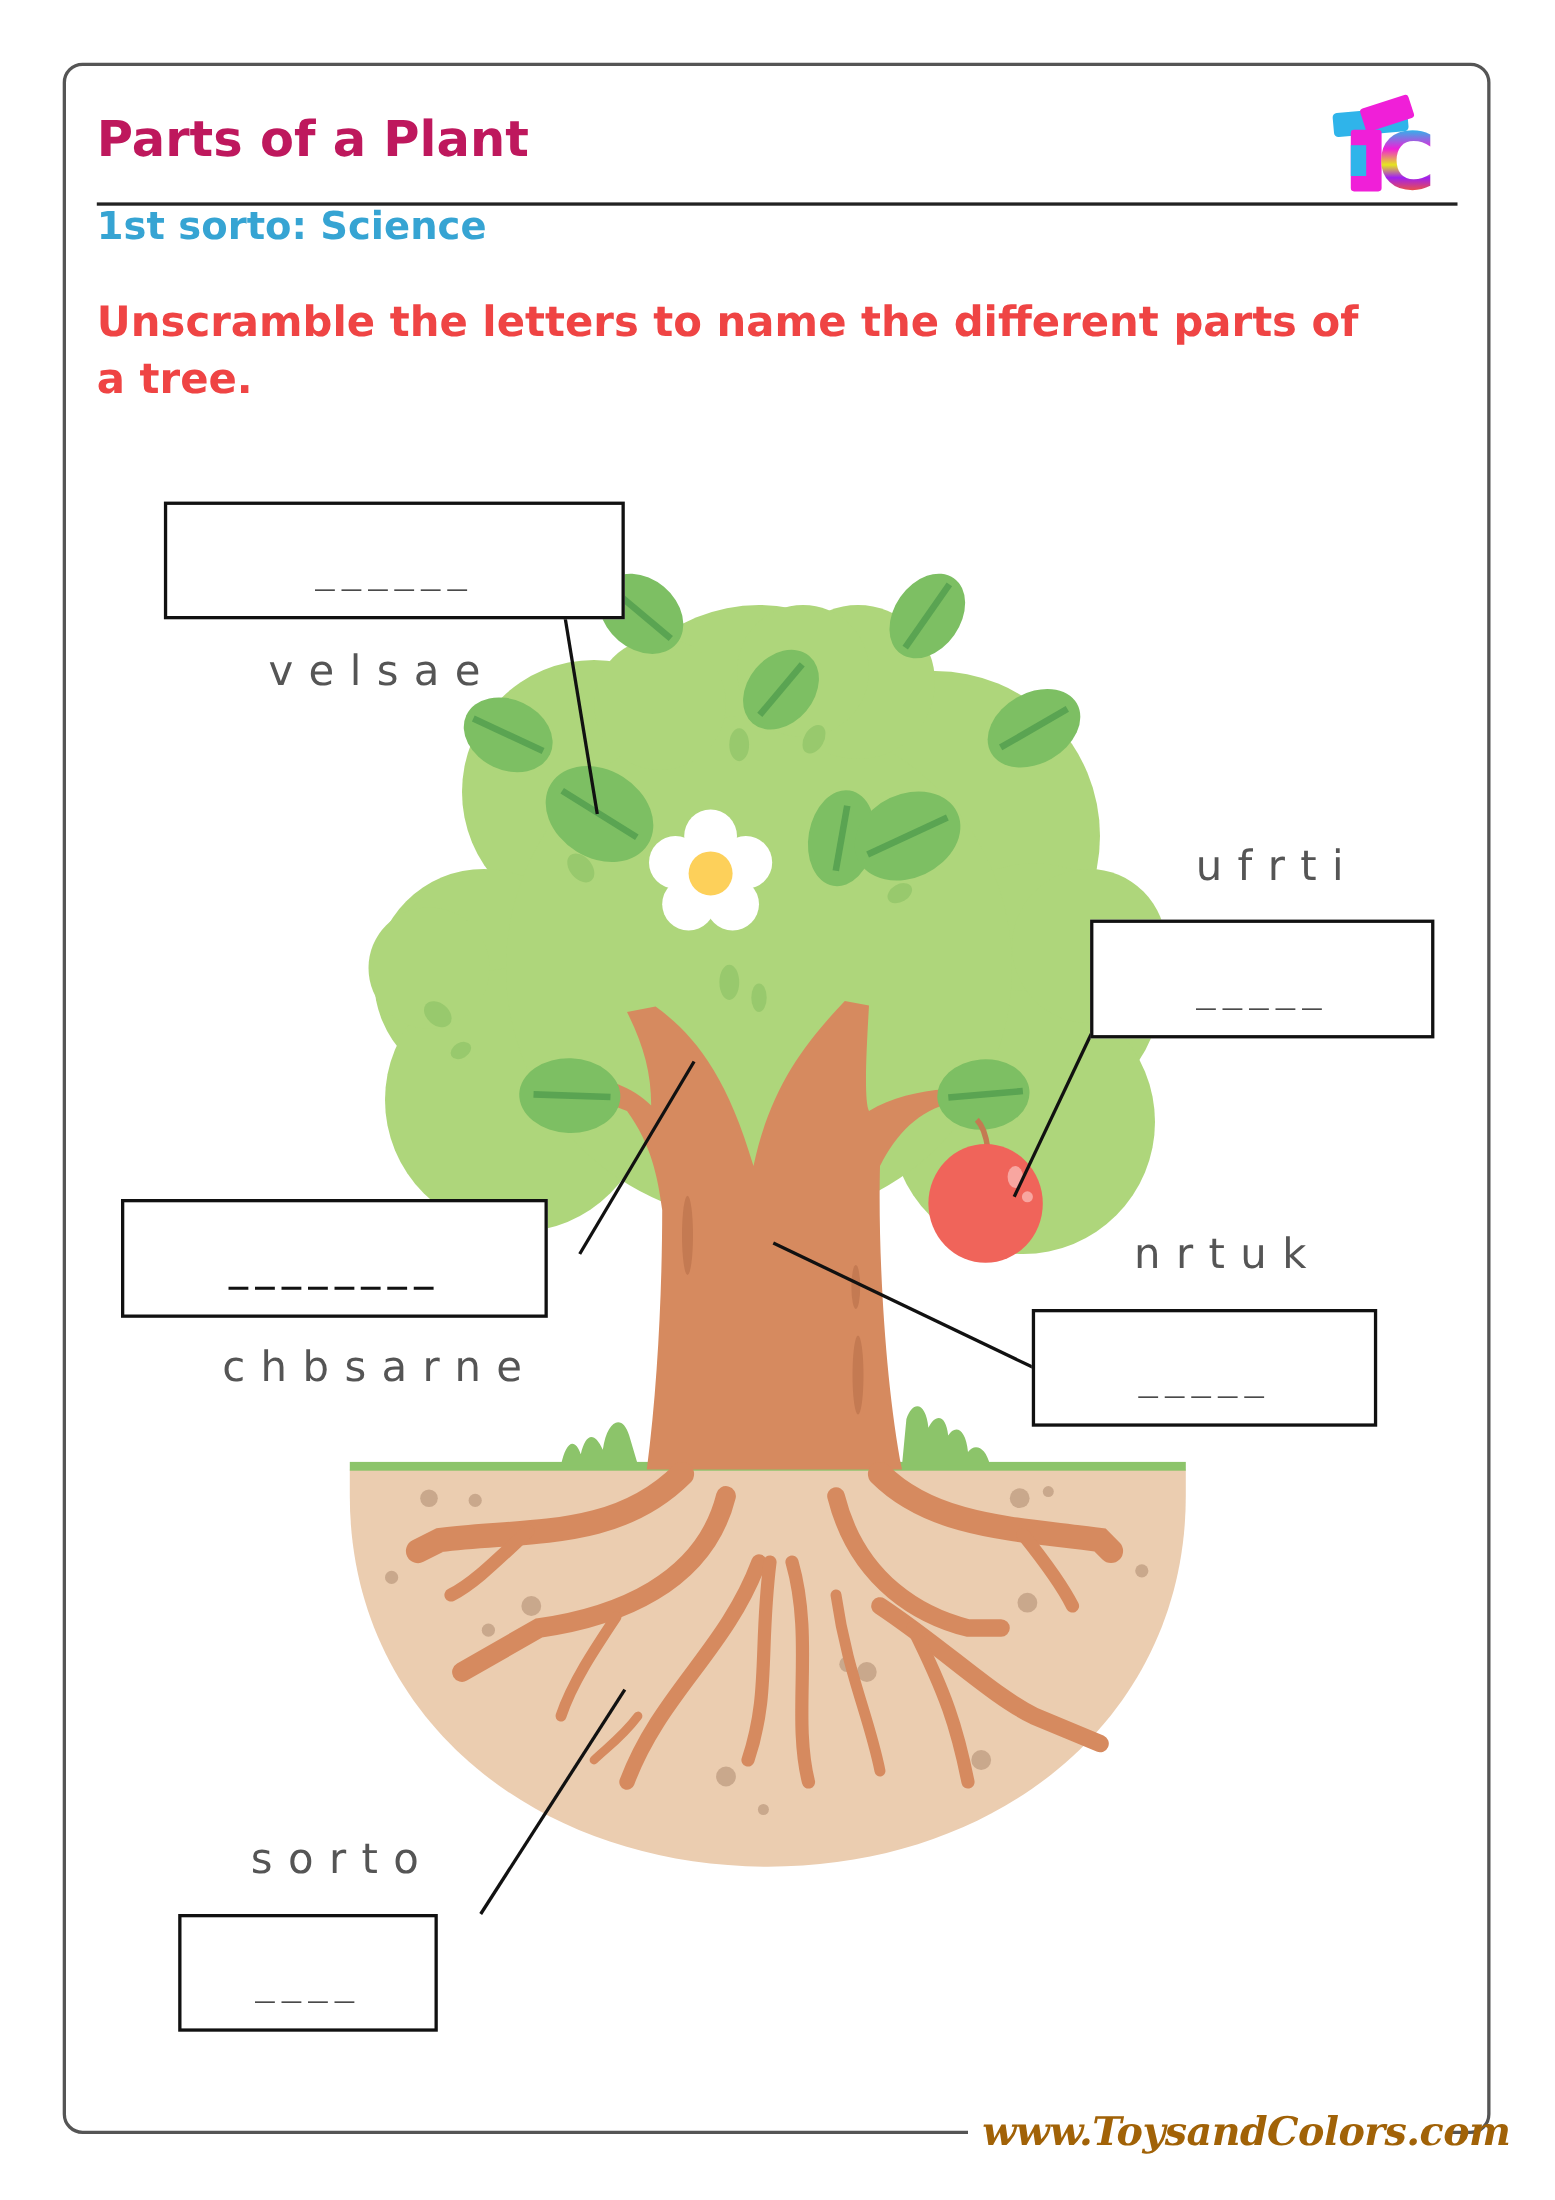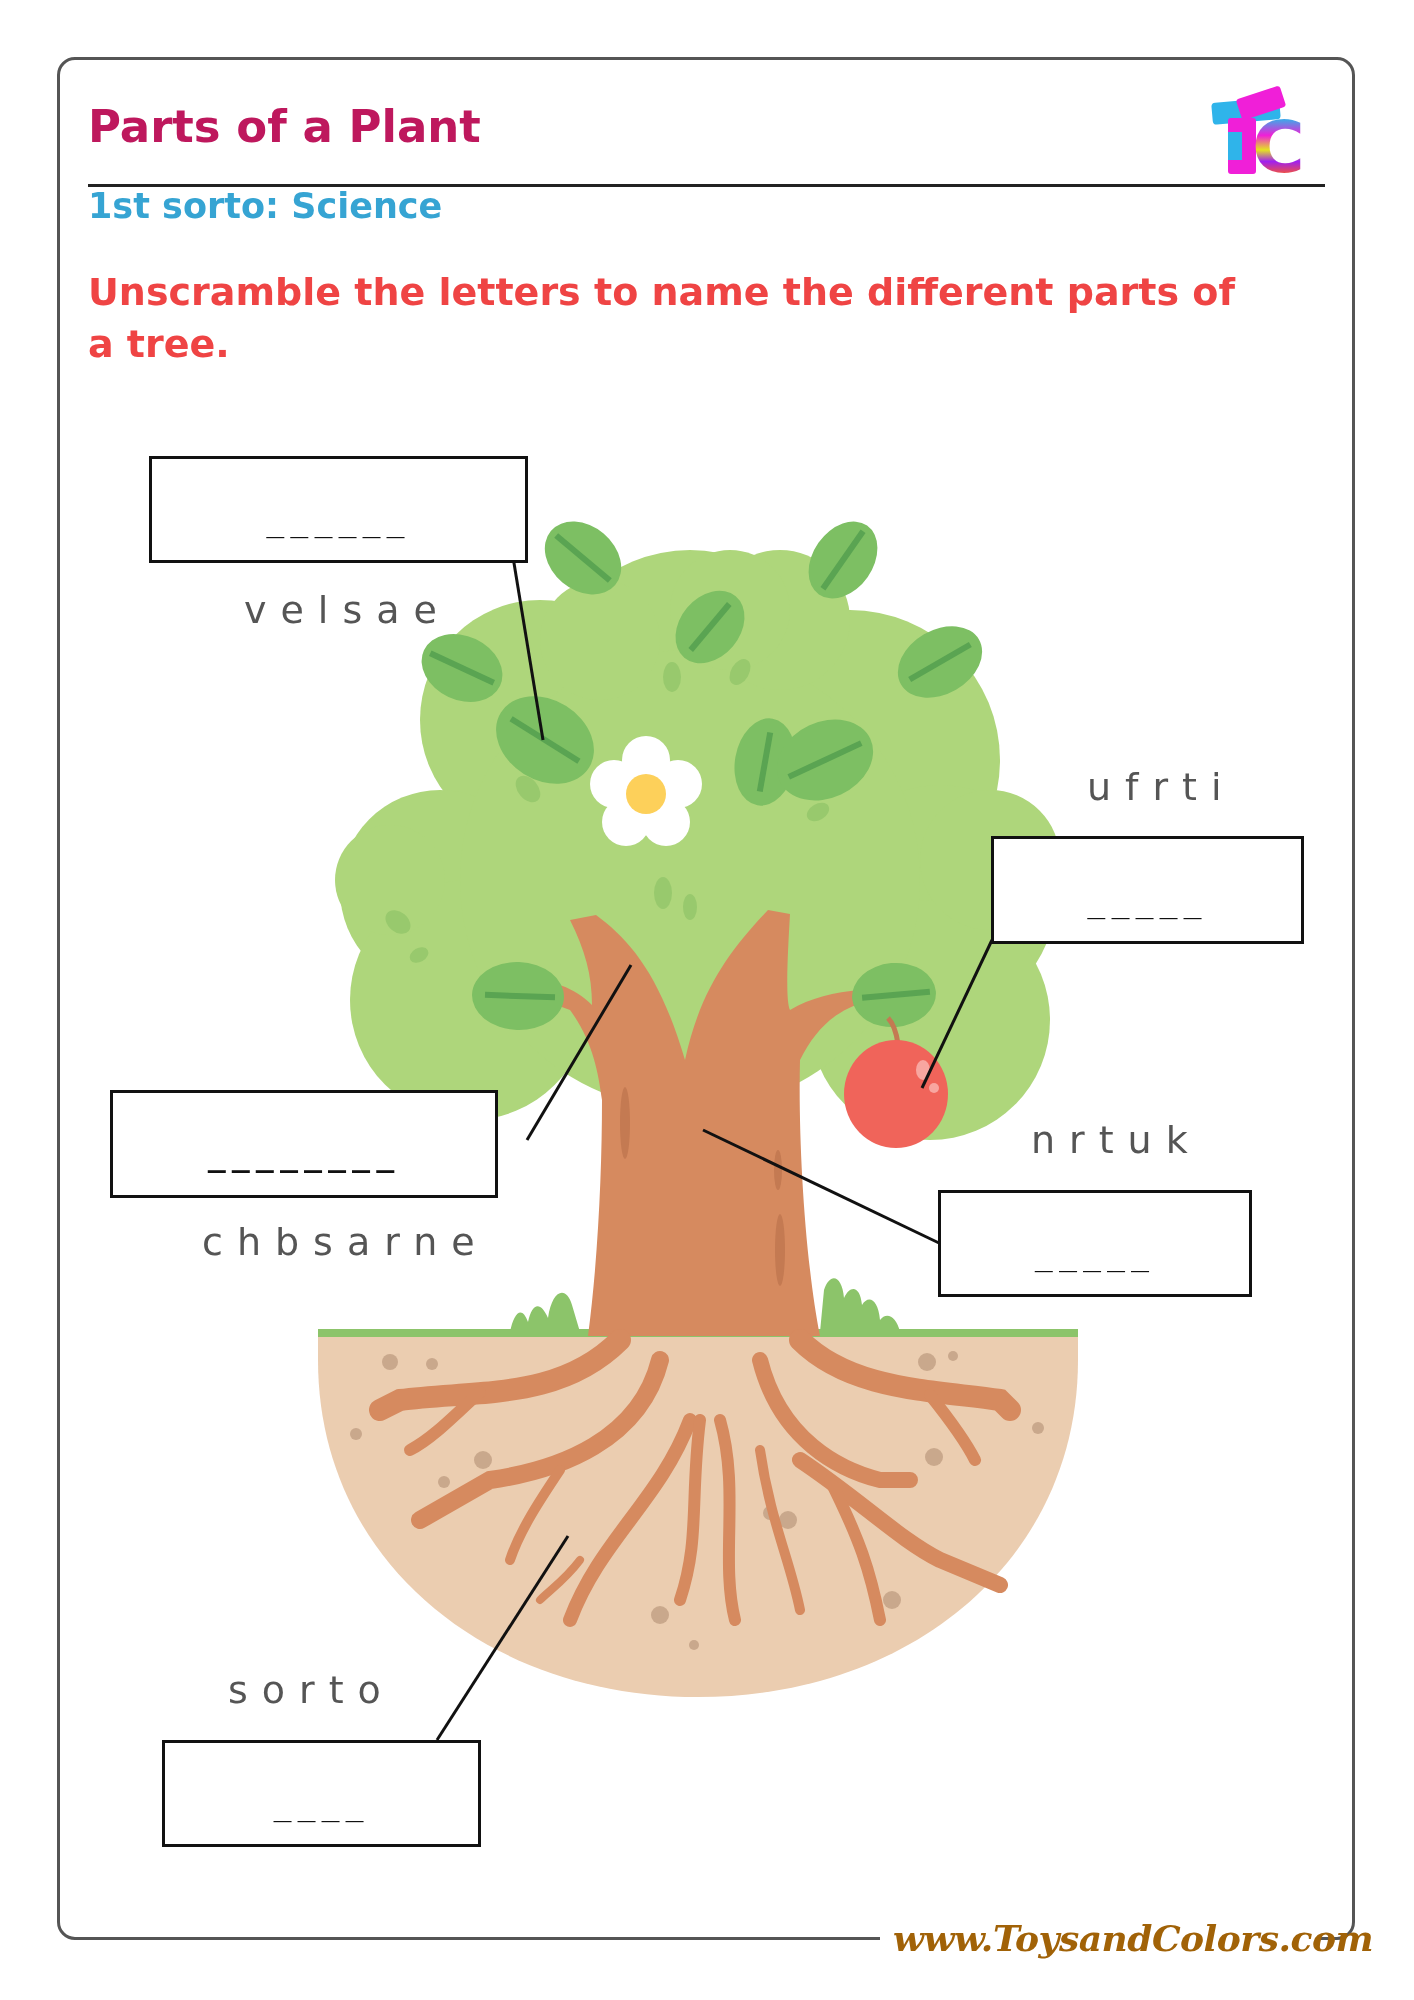--- a/index.html
+++ b/index.html
@@ -203,38 +203,38 @@
 
   <g stroke="#111111" stroke-width="3" fill="none">
     <line x1="513" y1="557" x2="543" y2="740"></line>
     <line x1="992" y1="940" x2="922" y2="1088"></line>
     <line x1="527" y1="1140" x2="631" y2="965"></line>
     <line x1="703" y1="1130" x2="939" y2="1243"></line>
     <line x1="437" y1="1740" x2="568" y2="1536"></line>
   </g>
 </svg>
 
-<div class="answer-box" style="left:149px; top:456px; width:379px; height:107px;">
+<div class="answer-box" style="left:149px; top:456px; width:419px; height:107px;">
   <span class="dashes">______</span>
 </div>
 <div class="scramble" style="left:244px; top:588px;">velsae</div>
 
 <div class="scramble" style="left:1087px; top:765px;">ufrti</div>
 <div class="answer-box" style="left:991px; top:836px; width:313px; height:108px;">
   <span class="dashes">_____</span>
 </div>
 
 <div class="answer-box" style="left:110px; top:1090px; width:388px; height:108px;font-weight:bold;">
   <span class="dashes">________</span>
 </div>
 <div class="scramble" style="left:190px; top:1220px;margin-left:12px;">chbsarne</div>
 
 <div class="scramble" style="left:1031px; top:1118px;">nrtuk</div>
 <div class="answer-box" style="left:938px; top:1190px; width:314px; height:107px;">
   <span class="dashes">_____</span>
 </div>
 
 <div class="scramble" style="left:228px; top:1668px;">sorto</div>
-<div class="answer-box" style="left:162px; top:1740px; width:319px; height:107px;font-style:italic;">
+<div class="answer-box" style="left:162px; top:1740px; width:236px; height:107px;font-style:italic;">
   <span class="dashes">____</span>
 </div>
 
 <div class="website">www.ToysandColors.com</div>
 
 </body></html>

